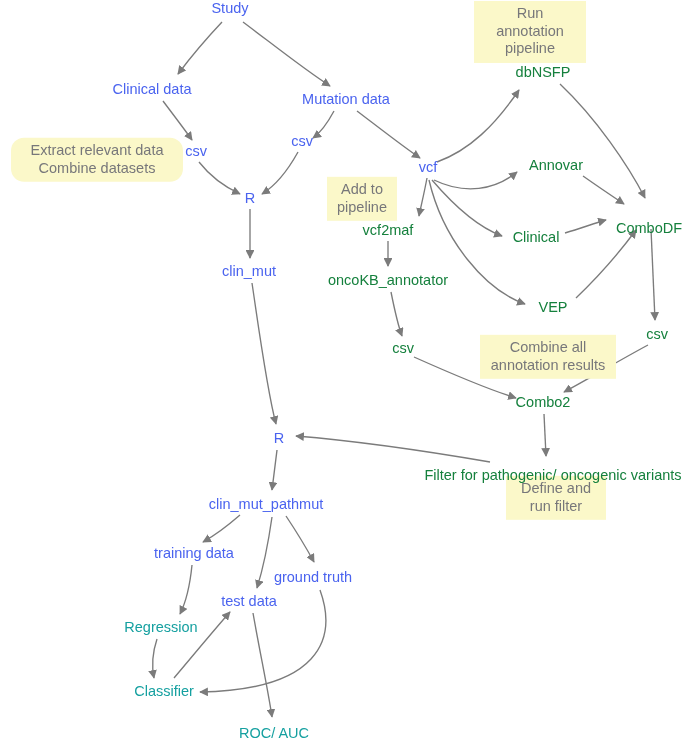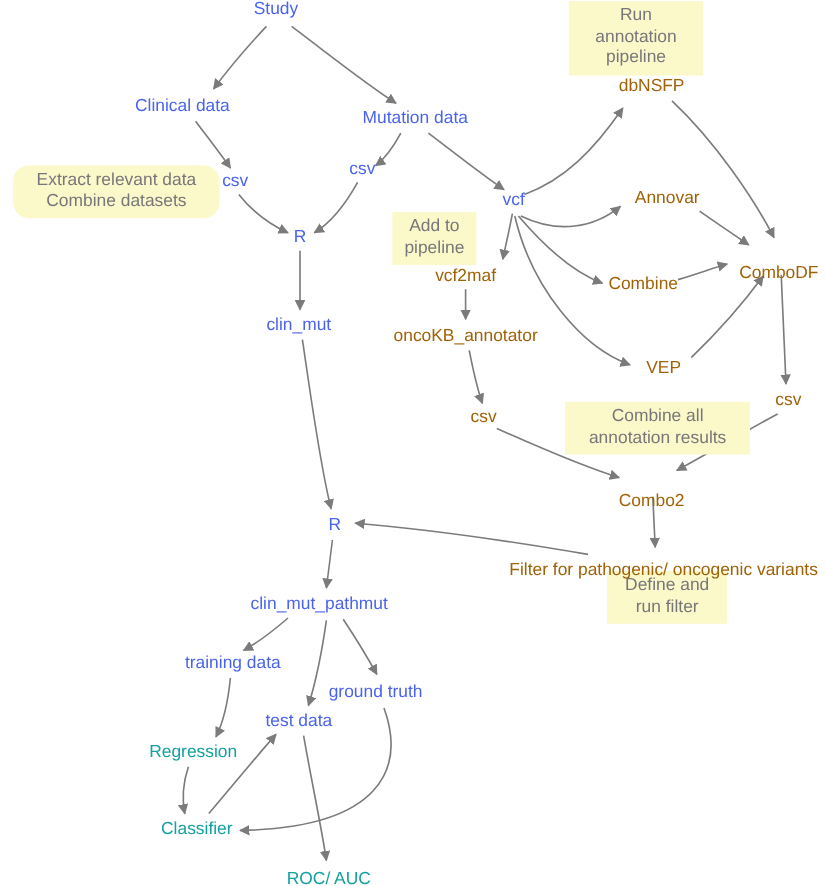--- a/index.html
+++ b/index.html
@@ -25,21 +25,21 @@
   }
   .node {
     position: absolute;
     white-space: nowrap;
     line-height: 1.12;
     font-size: 14.5px;
     transform: translate(-50%, -50%);
     text-align: center;
   }
   .node.blue  { color: #4a63ef; }
-  .node.red   { color: #a16207; }
+  .node.red   { color: #15803d; }
   .node.teal  { color: #15a0a0; }
   .note {
     position: absolute;
     background: #fbf8c9;
     color: #77777a;
     font-size: 14.5px;
     line-height: 1.22;
     text-align: center;
     transform: translate(-50%, -50%);
     padding: 4px 10px 5px 10px;
@@ -96,44 +96,44 @@
       </g>
   </svg>
 
   <div id="note-layer">
       <div class="note" style="left: 97px; top: 160px; width: 172px; border-radius: 13px;">Extract relevant data
 Combine datasets</div>
       <div class="note" style="left: 530px; top: 32px; width: 112px;">Run annotation
 pipeline</div>
       <div class="note" style="left: 362px; top: 199px; width: 70px;">Add to
 pipeline</div>
-      <div class="note" style="left: 548px; top: 357px; width: 154px;">Combine all
+      <div class="note" style="left: 548px; top: 357px; width: 136px;">Combine all
 annotation results</div>
       <div class="note" style="left: 556px; top: 498px; width: 100px;">Define and
 run filter</div>
     </div>
   <div id="node-layer">
       <div class="node blue" style="left: 230px; top: 8px;">Study</div>
       <div class="node blue" style="left: 152px; top: 89px;">Clinical data</div>
       <div class="node blue" style="left: 346px; top: 99px;">Mutation data</div>
       <div class="node blue" style="left: 196px; top: 151px;">csv</div>
       <div class="node blue" style="left: 302px; top: 141px;">csv</div>
       <div class="node blue" style="left: 428px; top: 167px;">vcf</div>
       <div class="node blue" style="left: 250px; top: 198px;">R</div>
       <div class="node blue" style="left: 249px; top: 271px;">clin_mut</div>
       <div class="node red" style="left: 543px; top: 72px;">dbNSFP</div>
       <div class="node red" style="left: 556px; top: 165px;">Annovar</div>
-      <div class="node red" style="left: 536px; top: 237px;">Combine</div>
+      <div class="node red" style="left: 536px; top: 237px;">Clinical</div>
       <div class="node red" style="left: 553px; top: 307px;">VEP</div>
       <div class="node red" style="left: 649px; top: 228px;">ComboDF</div>
       <div class="node red" style="left: 657px; top: 334px;">csv</div>
       <div class="node red" style="left: 388px; top: 230px;">vcf2maf</div>
       <div class="node red" style="left: 388px; top: 280px;">oncoKB_annotator</div>
       <div class="node red" style="left: 403px; top: 348px;">csv</div>
-      <div class="node red" style="left: 543px; top: 402px; margin-top: 16px;">Combo2</div>
+      <div class="node red" style="left: 543px; top: 402px;">Combo2</div>
       <div class="node red" style="left: 553px; top: 475px;">Filter for pathogenic/
 oncogenic variants</div>
       <div class="node blue" style="left: 279px; top: 438px;">R</div>
       <div class="node blue" style="left: 266px; top: 504px;">clin_mut_pathmut</div>
       <div class="node blue" style="left: 194px; top: 553px;">training data</div>
       <div class="node blue" style="left: 313px; top: 577px;">ground truth</div>
       <div class="node blue" style="left: 249px; top: 601px;">test data</div>
       <div class="node teal" style="left: 161px; top: 627px;">Regression</div>
       <div class="node teal" style="left: 164px; top: 691px;">Classifier</div>
       <div class="node teal" style="left: 274px; top: 733px;">ROC/ AUC</div>

